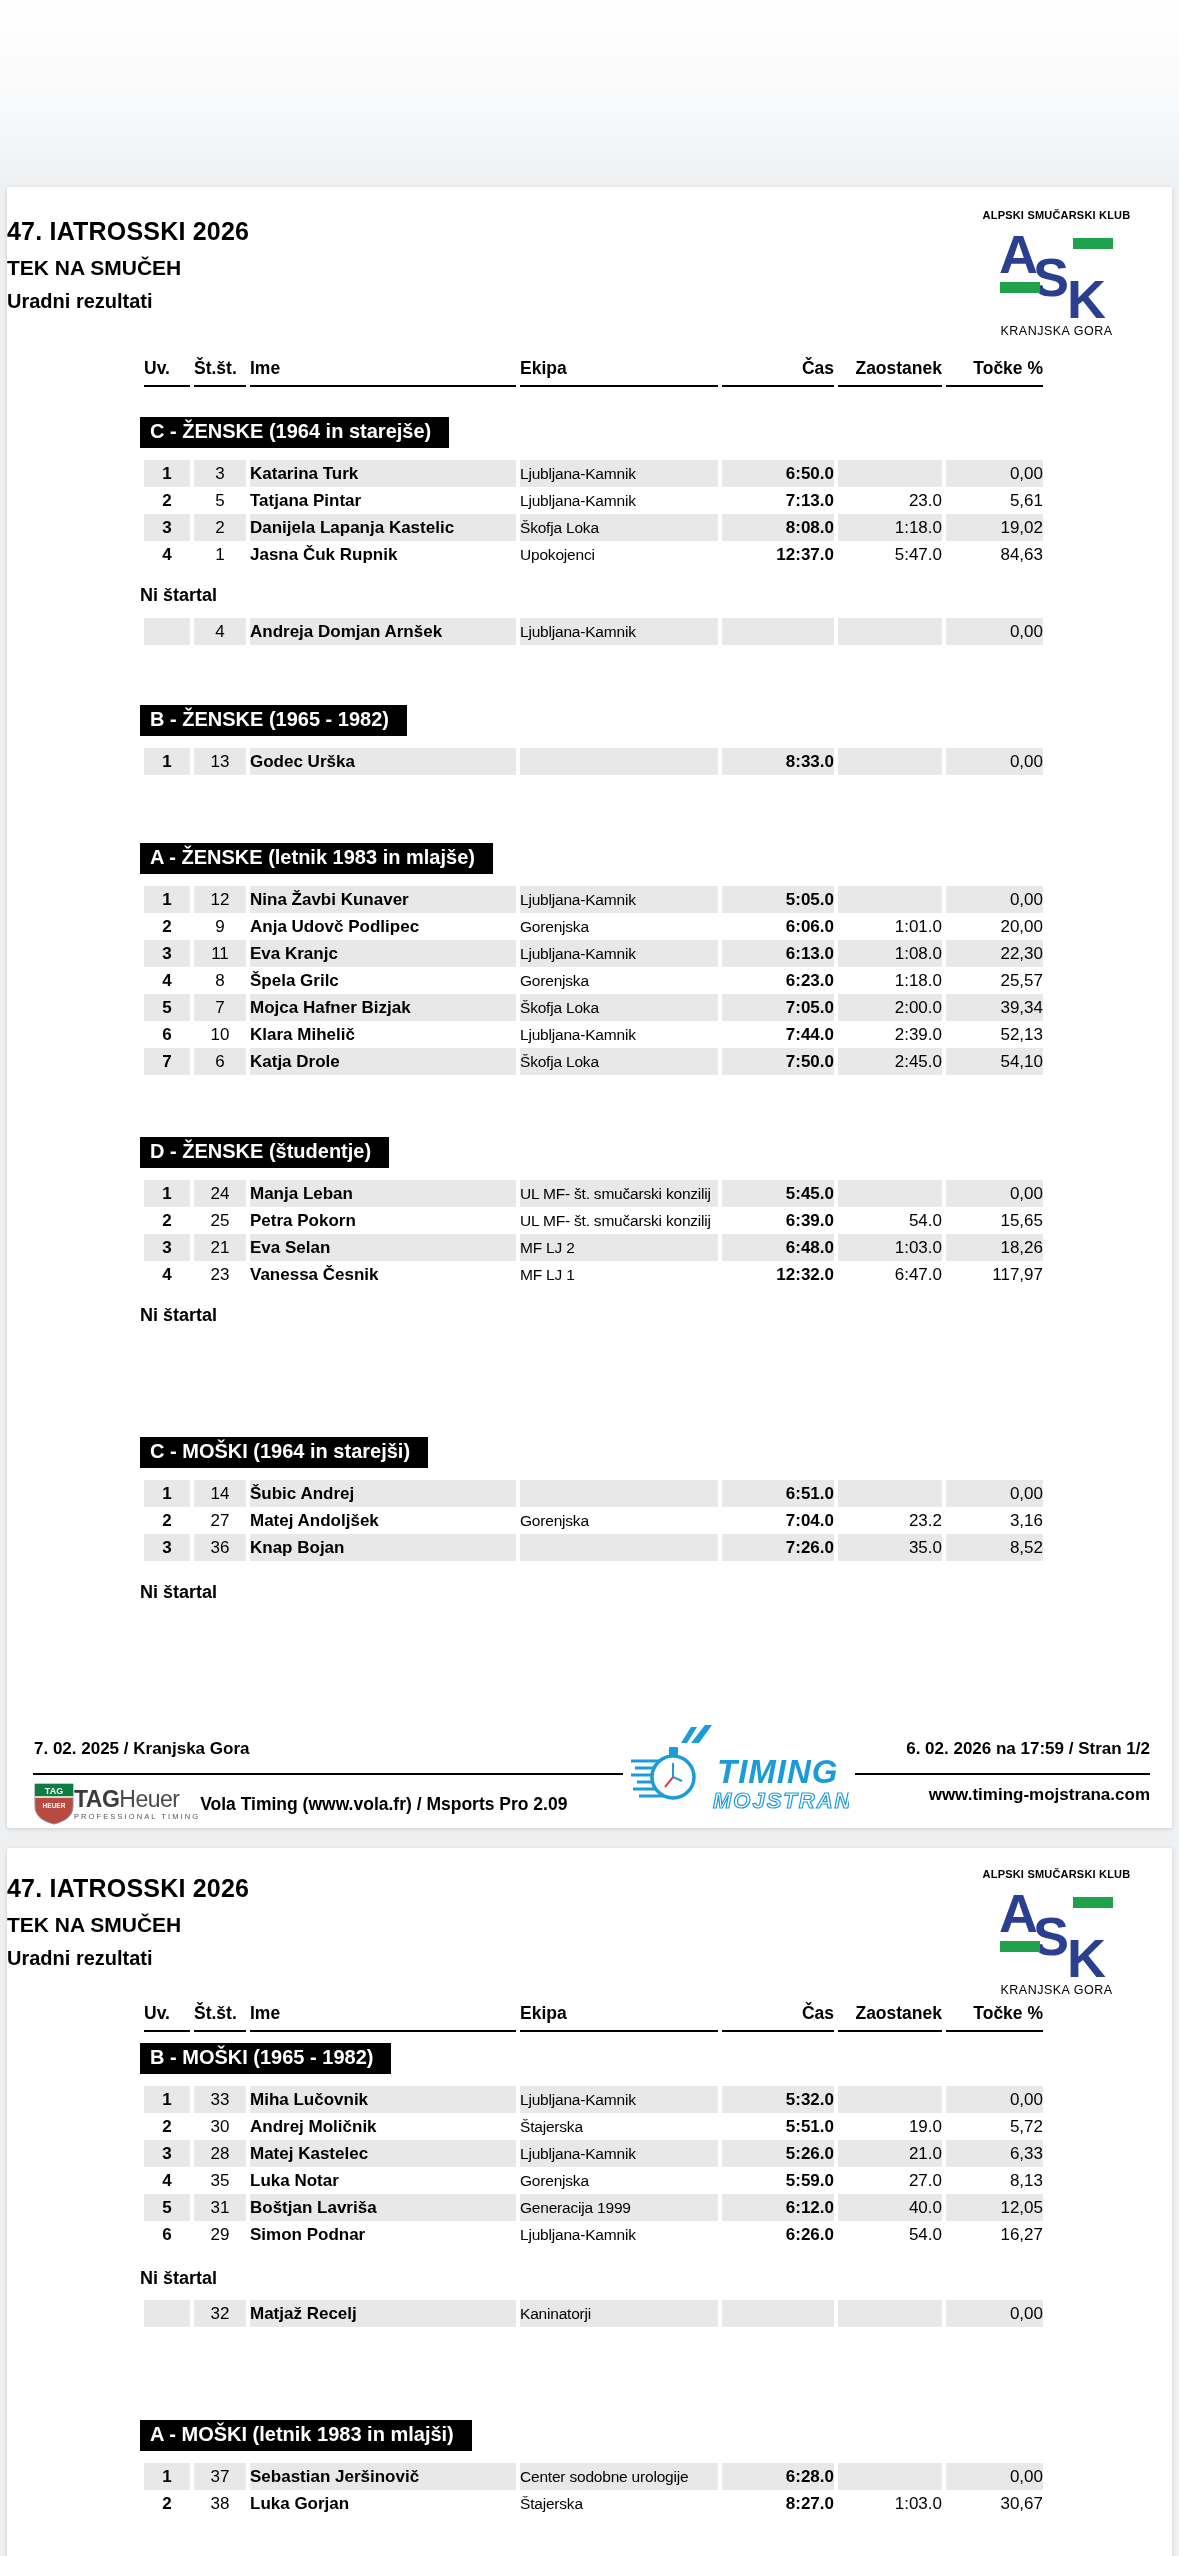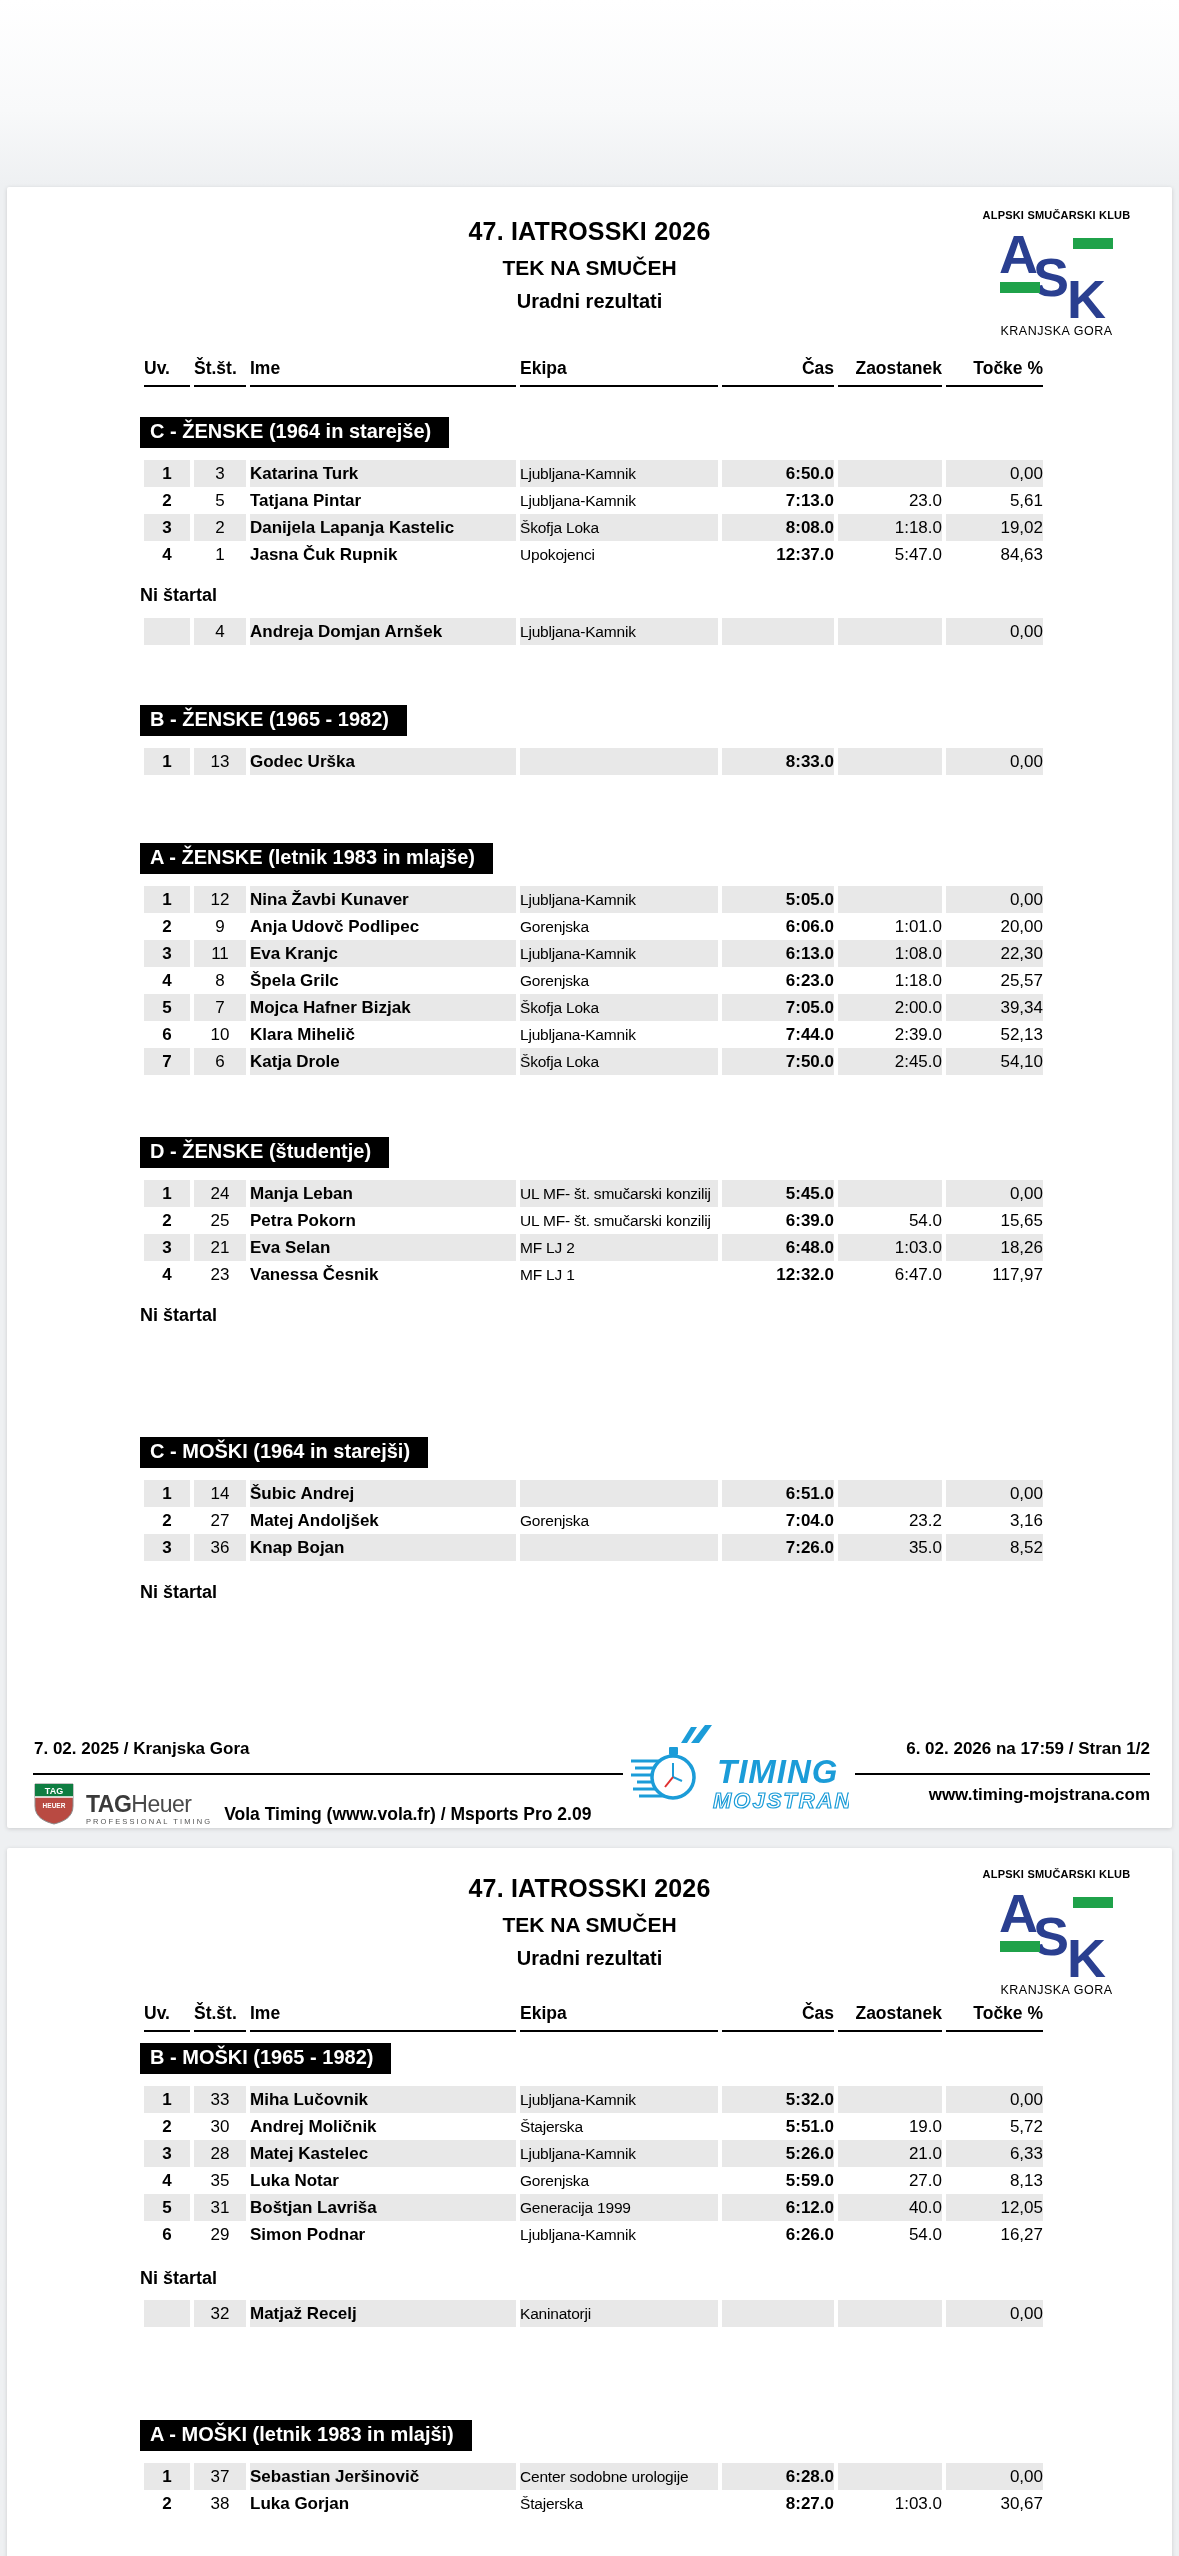--- a/index.html
+++ b/index.html
@@ -8,21 +8,21 @@
     font-family:"Liberation Sans",sans-serif;color:#000;
     background:linear-gradient(180deg,#ffffff 0px,#f8f9fa 110px,#eef0f2 186px,#eef0f2 100%);
   }
   .page{position:absolute;left:7px;width:1165px;background:#fff;border-radius:2px;
         box-shadow:0 1px 4px rgba(0,0,0,.15);}
   #page1{top:187px;height:1641px;}
   #page2{top:1848px;height:780px;}
   .abs{position:absolute;}
 
   
-  .doc-title{left:0;width:100%;text-align:center;}
+  .doc-title{left:0;width:100%;}
   .t1{font-size:25px;font-weight:bold;letter-spacing:.2px;}
   .t2{font-size:21px;font-weight:bold;margin-top:10px;}
   .t3{font-size:20px;font-weight:bold;margin-top:10px;}
 
   
   .club{width:175px;text-align:center;line-height:1.1;}
   .club .l1{font-size:11px;font-weight:bold;letter-spacing:.2px;white-space:nowrap;}
   .club .l2{font-size:12.5px;font-weight:normal;letter-spacing:.5px;margin-top:-2px;}
   .club svg{margin-top:2px;}
 
@@ -41,21 +41,21 @@
   td.c-points{text-align:right;padding-right:4px;}
   tr.band td{background:#e8e8e8;}
 
   .section-bar{background:#000;color:#fff;font-weight:bold;font-size:20px;
                padding:3px 18px 5px 10px;display:inline-block;white-space:nowrap;}
   .dns-label{font-weight:bold;font-size:18px;}
 
   
   .foot-text{font-size:17px;font-weight:bold;white-space:nowrap;}
   .foot-line{height:2px;background:#000;z-index:1;}
-  .tagrow{display:flex;align-items:flex-end;gap:12px;z-index:2;}
+  .tagrow{display:flex;align-items:center;z-index:2;}
   .tag-word{line-height:1;}
   .tag-word .w1{font-size:23px;font-weight:bold;color:#3a3a3a;letter-spacing:-0.5px;}
   .tag-word .w2{font-size:23px;font-weight:500;color:#4a4a4a;letter-spacing:-0.5px;}
   .tag-sub{font-size:7.5px;letter-spacing:2.1px;color:#555;margin-top:2px;}
   .timing-logo{background:#fff;z-index:2;padding:0 6px;}
 </style>
 </head>
 <body>
 
 <div class="page" id="page1">

